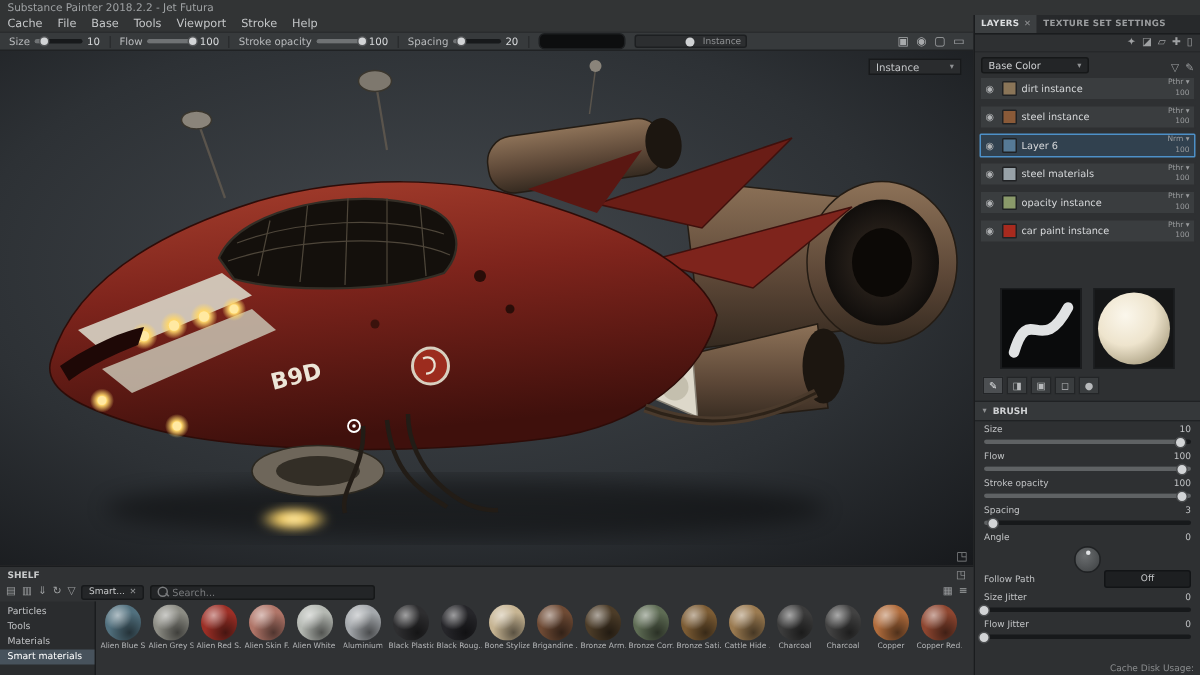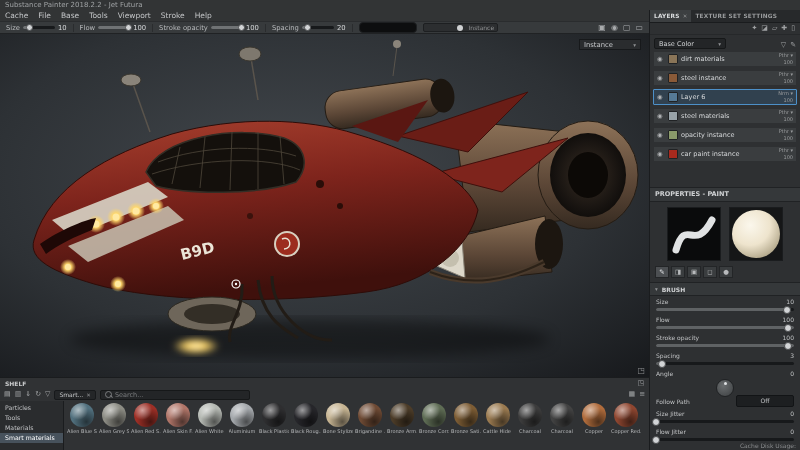--- a/index.html
+++ b/index.html
@@ -311,21 +311,21 @@
       <span style="flex:1"></span>
       <span id="channel-icons" style="display:flex;gap:4px">
           <span class="rp-icon">▽</span>
           <span class="rp-icon">✎</span>
         </span>
     </div>
     <div id="layer-list">
         <div class="layer-row">
           <span class="eye">◉</span>
           <span class="lthumb" style="background: rgb(138, 117, 88);"></span>
-          <span class="lname">dirt materials</span>
+          <span class="lname">dirt instance</span>
           <span class="lstack">
             <span class="lblend">Pthr ▾</span>
             <span class="lopacity">100</span>
           </span>
         </div>
         <div class="layer-row">
           <span class="eye">◉</span>
           <span class="lthumb" style="background: rgb(138, 90, 56);"></span>
           <span class="lname">steel instance</span>
           <span class="lstack">
@@ -364,21 +364,20 @@
           <span class="eye">◉</span>
           <span class="lthumb" style="background: rgb(168, 42, 30);"></span>
           <span class="lname">car paint instance</span>
           <span class="lstack">
             <span class="lblend">Pthr ▾</span>
             <span class="lopacity">100</span>
           </span>
         </div>
       </div>
 
-    <div class="props-header">PROPERTIES - PAINT</div>
     <div class="previews">
       <div class="stroke-preview">
         <svg width="52" height="52">
             <path d="M8,42 C18,8 26,46 44,12" stroke="#eceeef" stroke-width="7" fill="none" stroke-linecap="round" opacity="0.95"></path>
           </svg>
       </div>
       <div class="sphere-preview">
           <div class="sphere-inner"></div>
         </div>
     </div>

